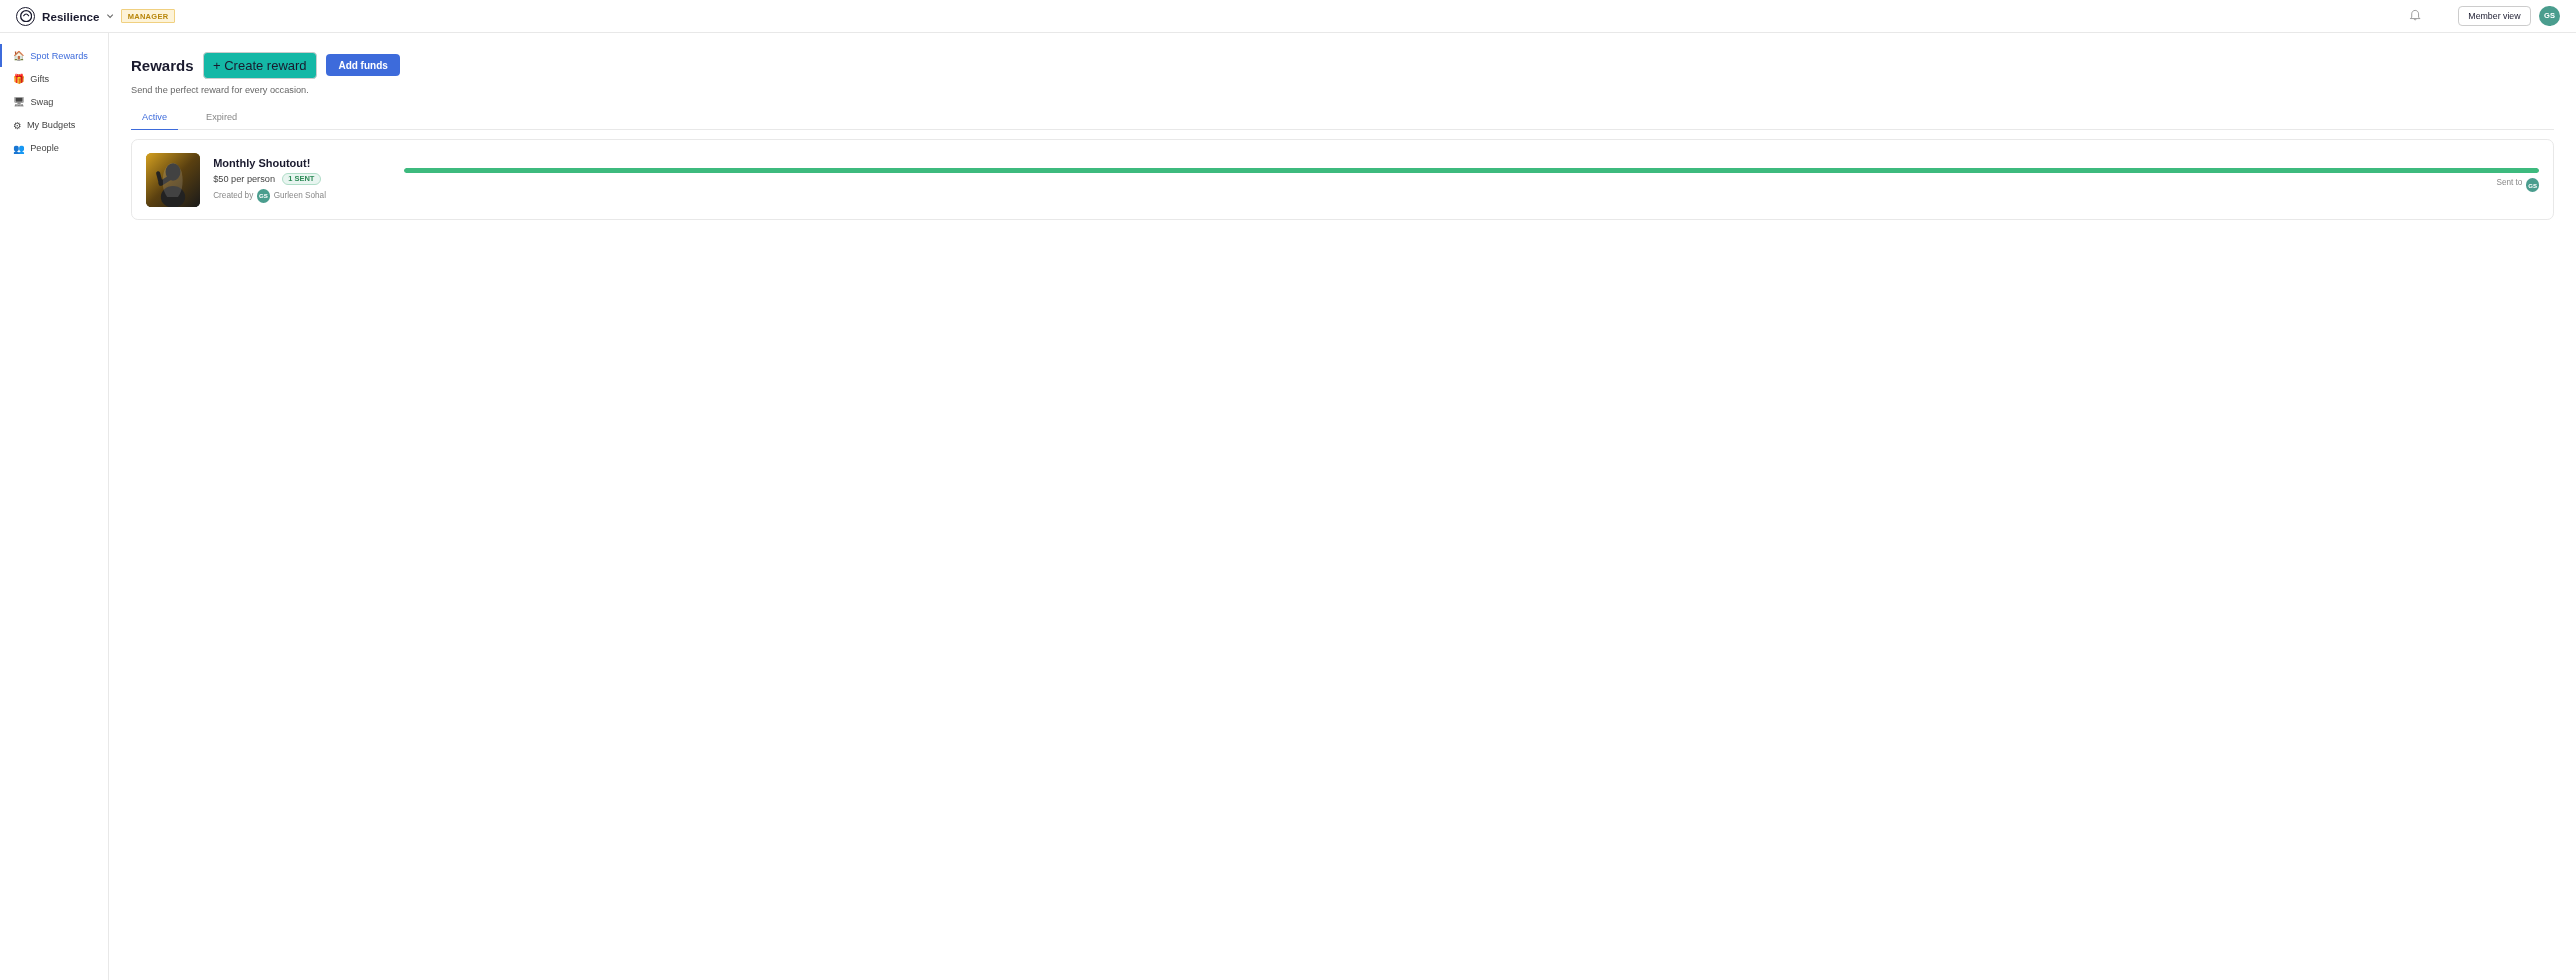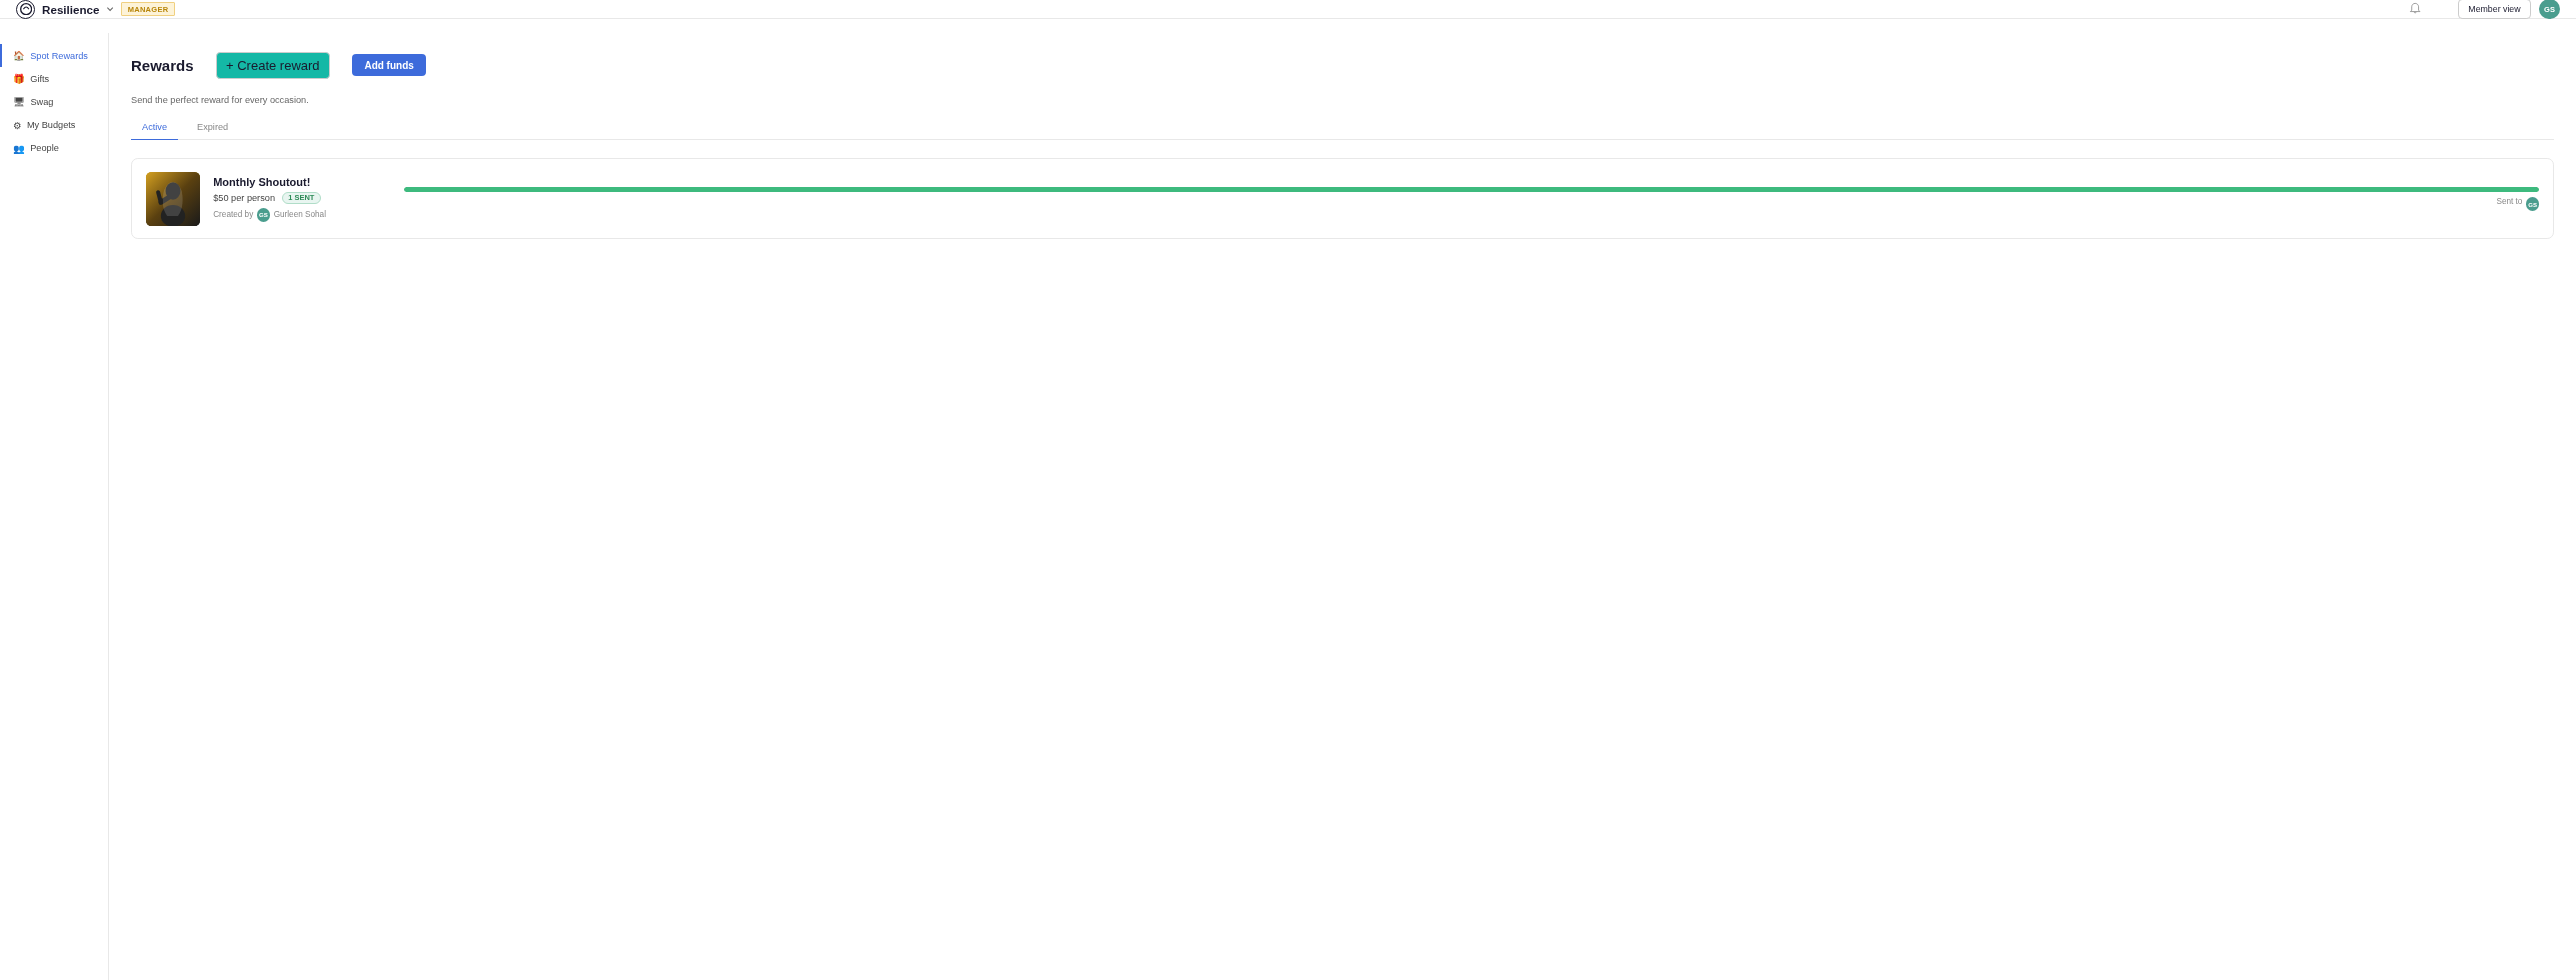--- a/index.html
+++ b/index.html
@@ -1,21 +1,21 @@
 <!DOCTYPE html>
 <html style="font-size:11px"><head>
   <meta charset="utf-8">
   <style>
     * { box-sizing: border-box; margin: 0; padding: 0; }
     body { font-family: -apple-system, BlinkMacSystemFont, 'Segoe UI', sans-serif; background: #fff; color: #1a1a2e; font-size: 9.5px; }
 
     
     .topnav {
       display: flex; align-items: center; justify-content: space-between;
-      padding: 0 16.3px; height: 19px; border-bottom: 0.7px solid #e8e8e8;
+      padding: 0 16.3px; height: 33px; border-bottom: 0.7px solid #e8e8e8;
       position: fixed; top: 0; left: 0; right: 0; background: #fff; z-index: 100;
     }
     .topnav-left { display: flex; align-items: center; gap: 6.8px; }
     .logo-icon {
       width: 19px; height: 19px; border-radius: 50%; border: 1.4px solid #1a1a2e;
       display: flex; align-items: center; justify-content: center; font-size: 6.8px; font-weight: bold;
     }
     .app-name { font-size: 11.6px; font-weight: 700; color: #1a1a2e; }
     .manager-badge {
       background: #fdf3d8; color: #b8860b; border: 0.7px solid #f0d080;
@@ -51,35 +51,35 @@
     }
     .sidebar-item.active {
       color: #3d6bdb; border-left: 2px solid #3d6bdb; font-weight: 500;
     }
     .sidebar-icon { font-size: 9.5px; }
 
     
     .main { flex: 1; padding: 19px 22px; }
 
     
-    .page-header { display: flex; align-items: center; gap: 22px; margin-bottom: 16px; }
+    .page-header { display: flex; align-items: center; gap: 9px; margin-bottom: 6px; }
     .page-title { font-size: 15px; font-weight: 700; color: #1a1a2e; }
     .btn-create {
       display: flex; align-items: center; gap: 4.1px;
       border: 0.7px solid #ccc; background: #14b8a6; border-radius: 4.1px;
       padding: 4.8px 9.5px; font-size: 13px; cursor: pointer; color: #1a1a2e;
     }
     .btn-add-funds {
       background: #3d6bdb; color: #fff; border: none; border-radius: 4.1px;
       padding: 5.4px 12.3px; font-size: 10px; font-weight: 600; cursor: pointer;
     }
     .page-subtitle { color: #666; font-size: 9.2px; margin-bottom: 12.3px; }
 
     
-    .tabs { display: flex; gap: 8px; border-bottom: 0.7px solid #e8e8e8; margin-bottom: 18px; }
+    .tabs { display: flex; gap: 17px; border-bottom: 0.7px solid #e8e8e8; margin-bottom: 9px; }
     .tab-item {
       padding: 5.4px 11px 6.8px; font-size: 9.2px; cursor: pointer; color: #888;
       border-bottom: 1.4px solid transparent; margin-bottom: -0.7px;
     }
     .tab-item.active { color: #3d6bdb; border-bottom: 1.4px solid #3d6bdb; font-weight: 500; }
 
     
     .reward-card {
       border: 0.7px solid #e8e8e8; border-radius: 6.8px; padding: 12.3px 13.6px;
       display: flex; align-items: center; gap: 13.6px;

